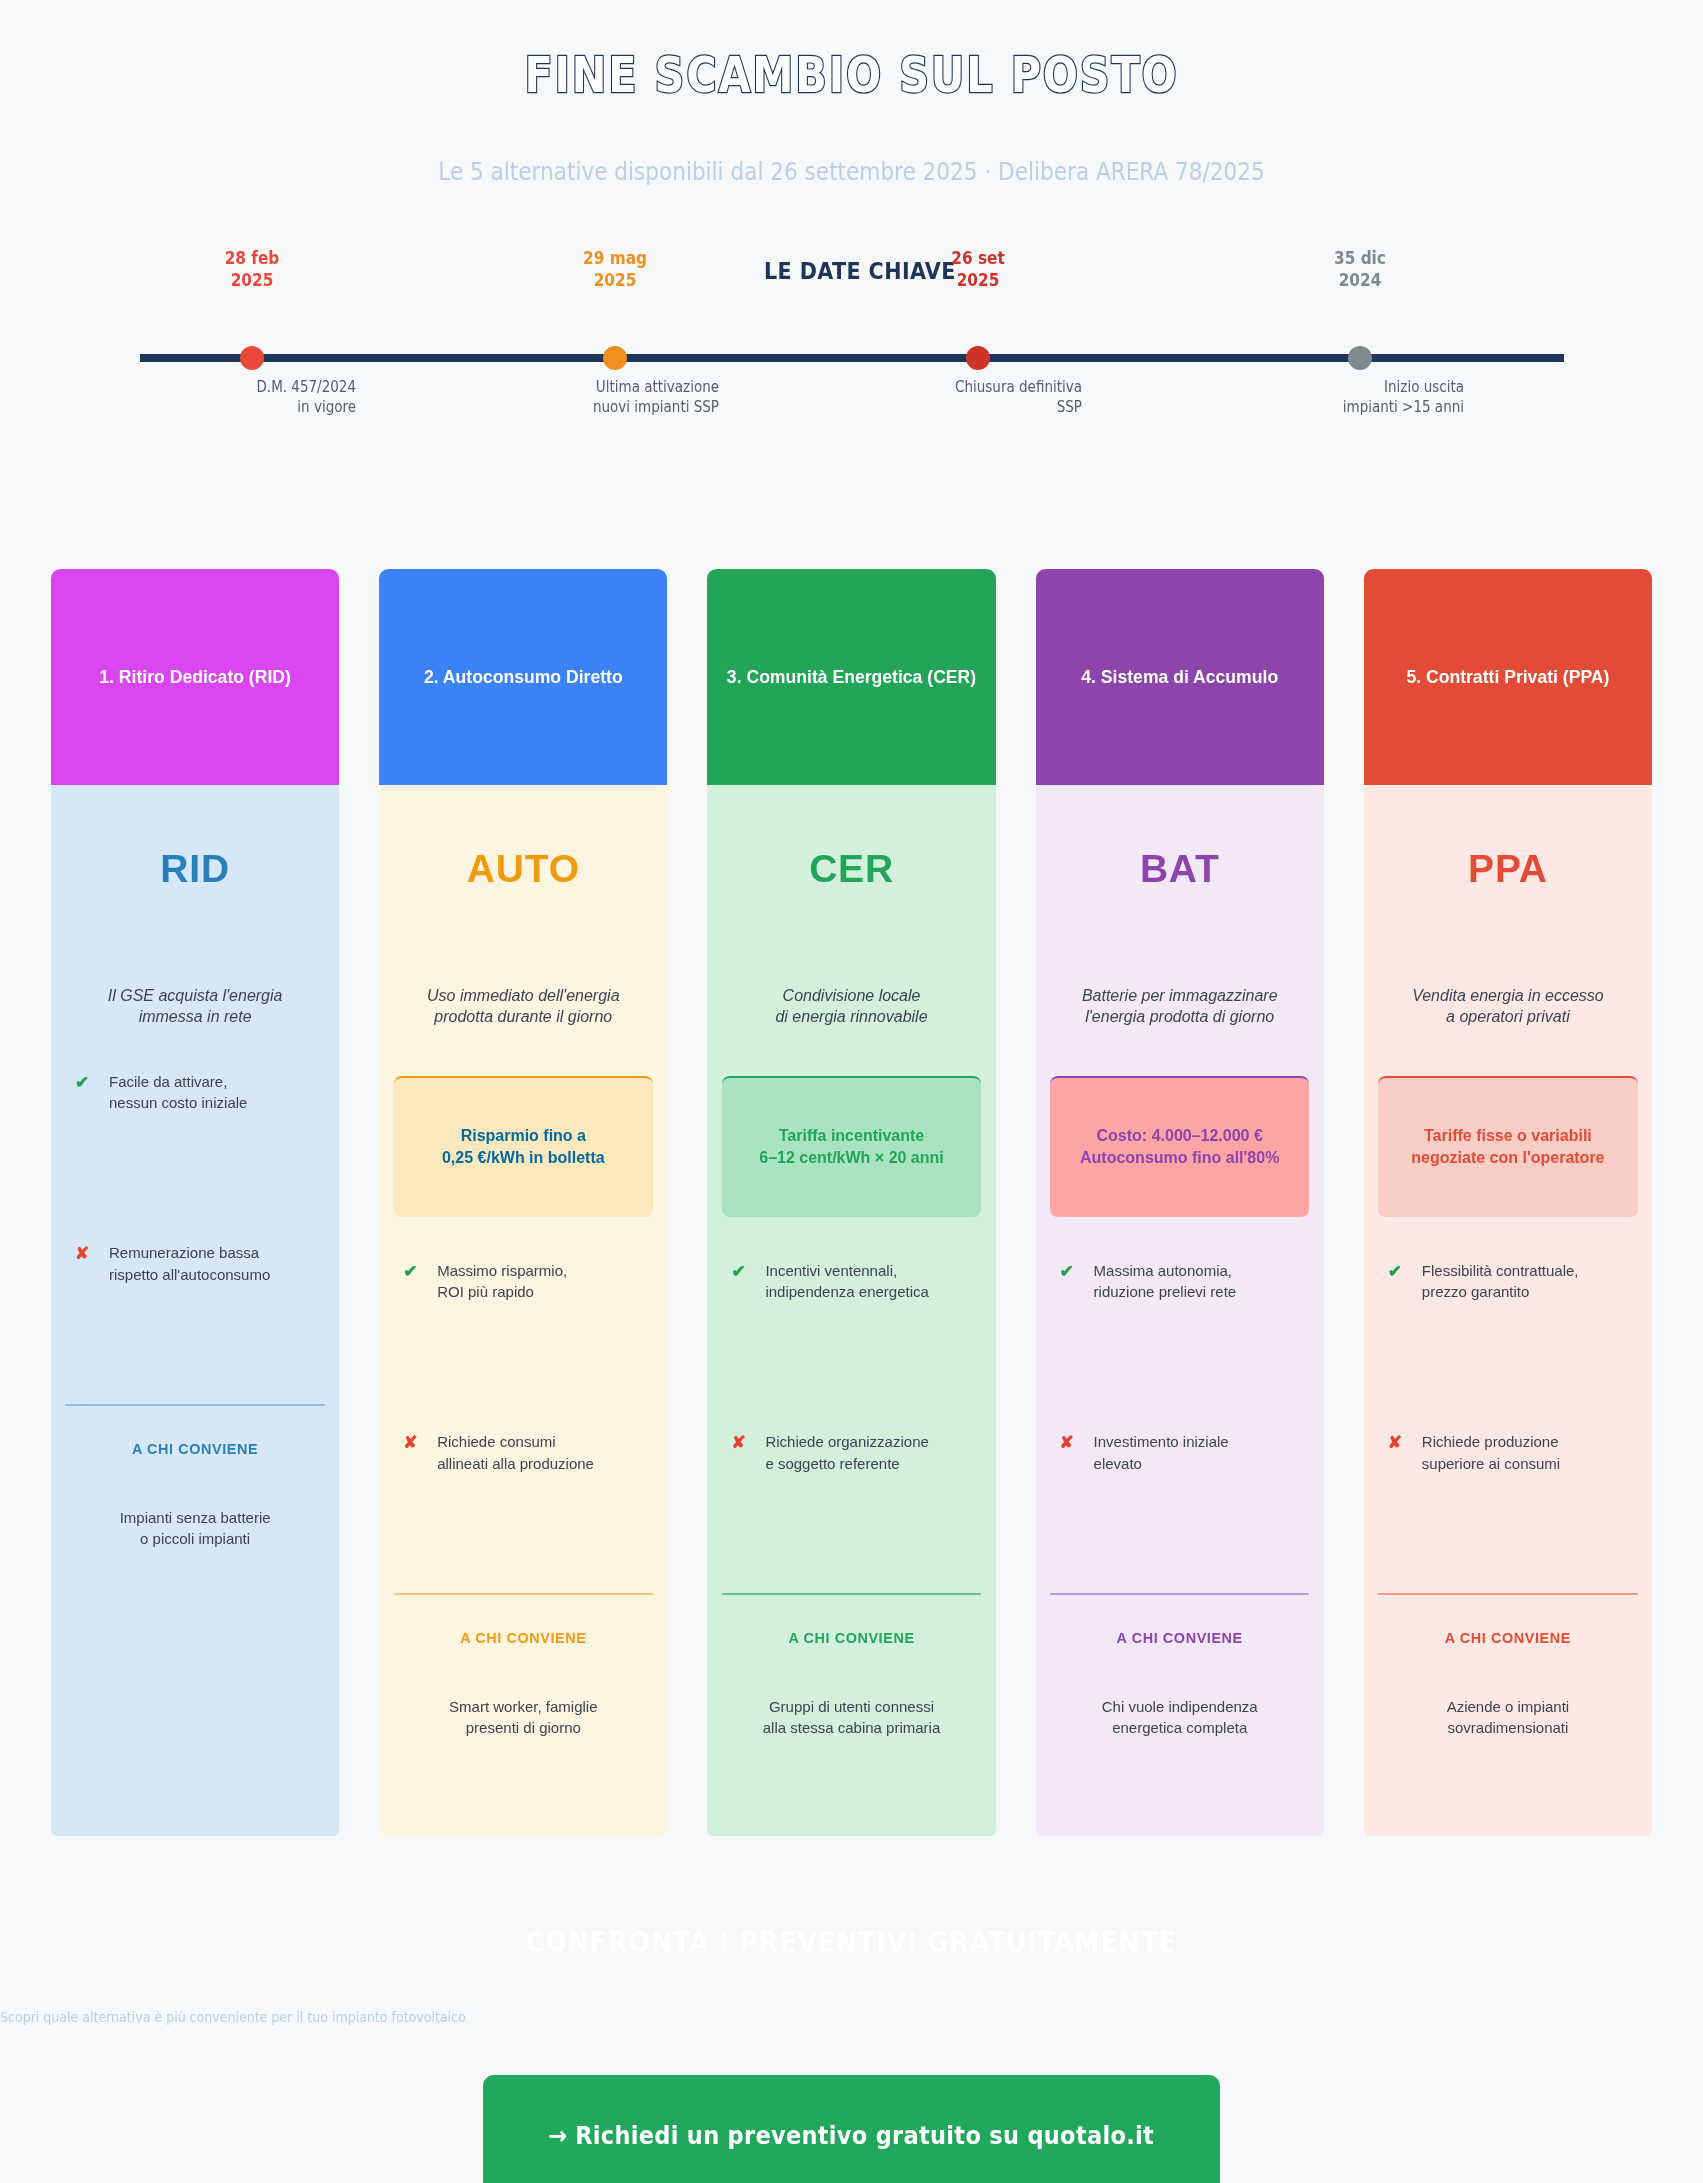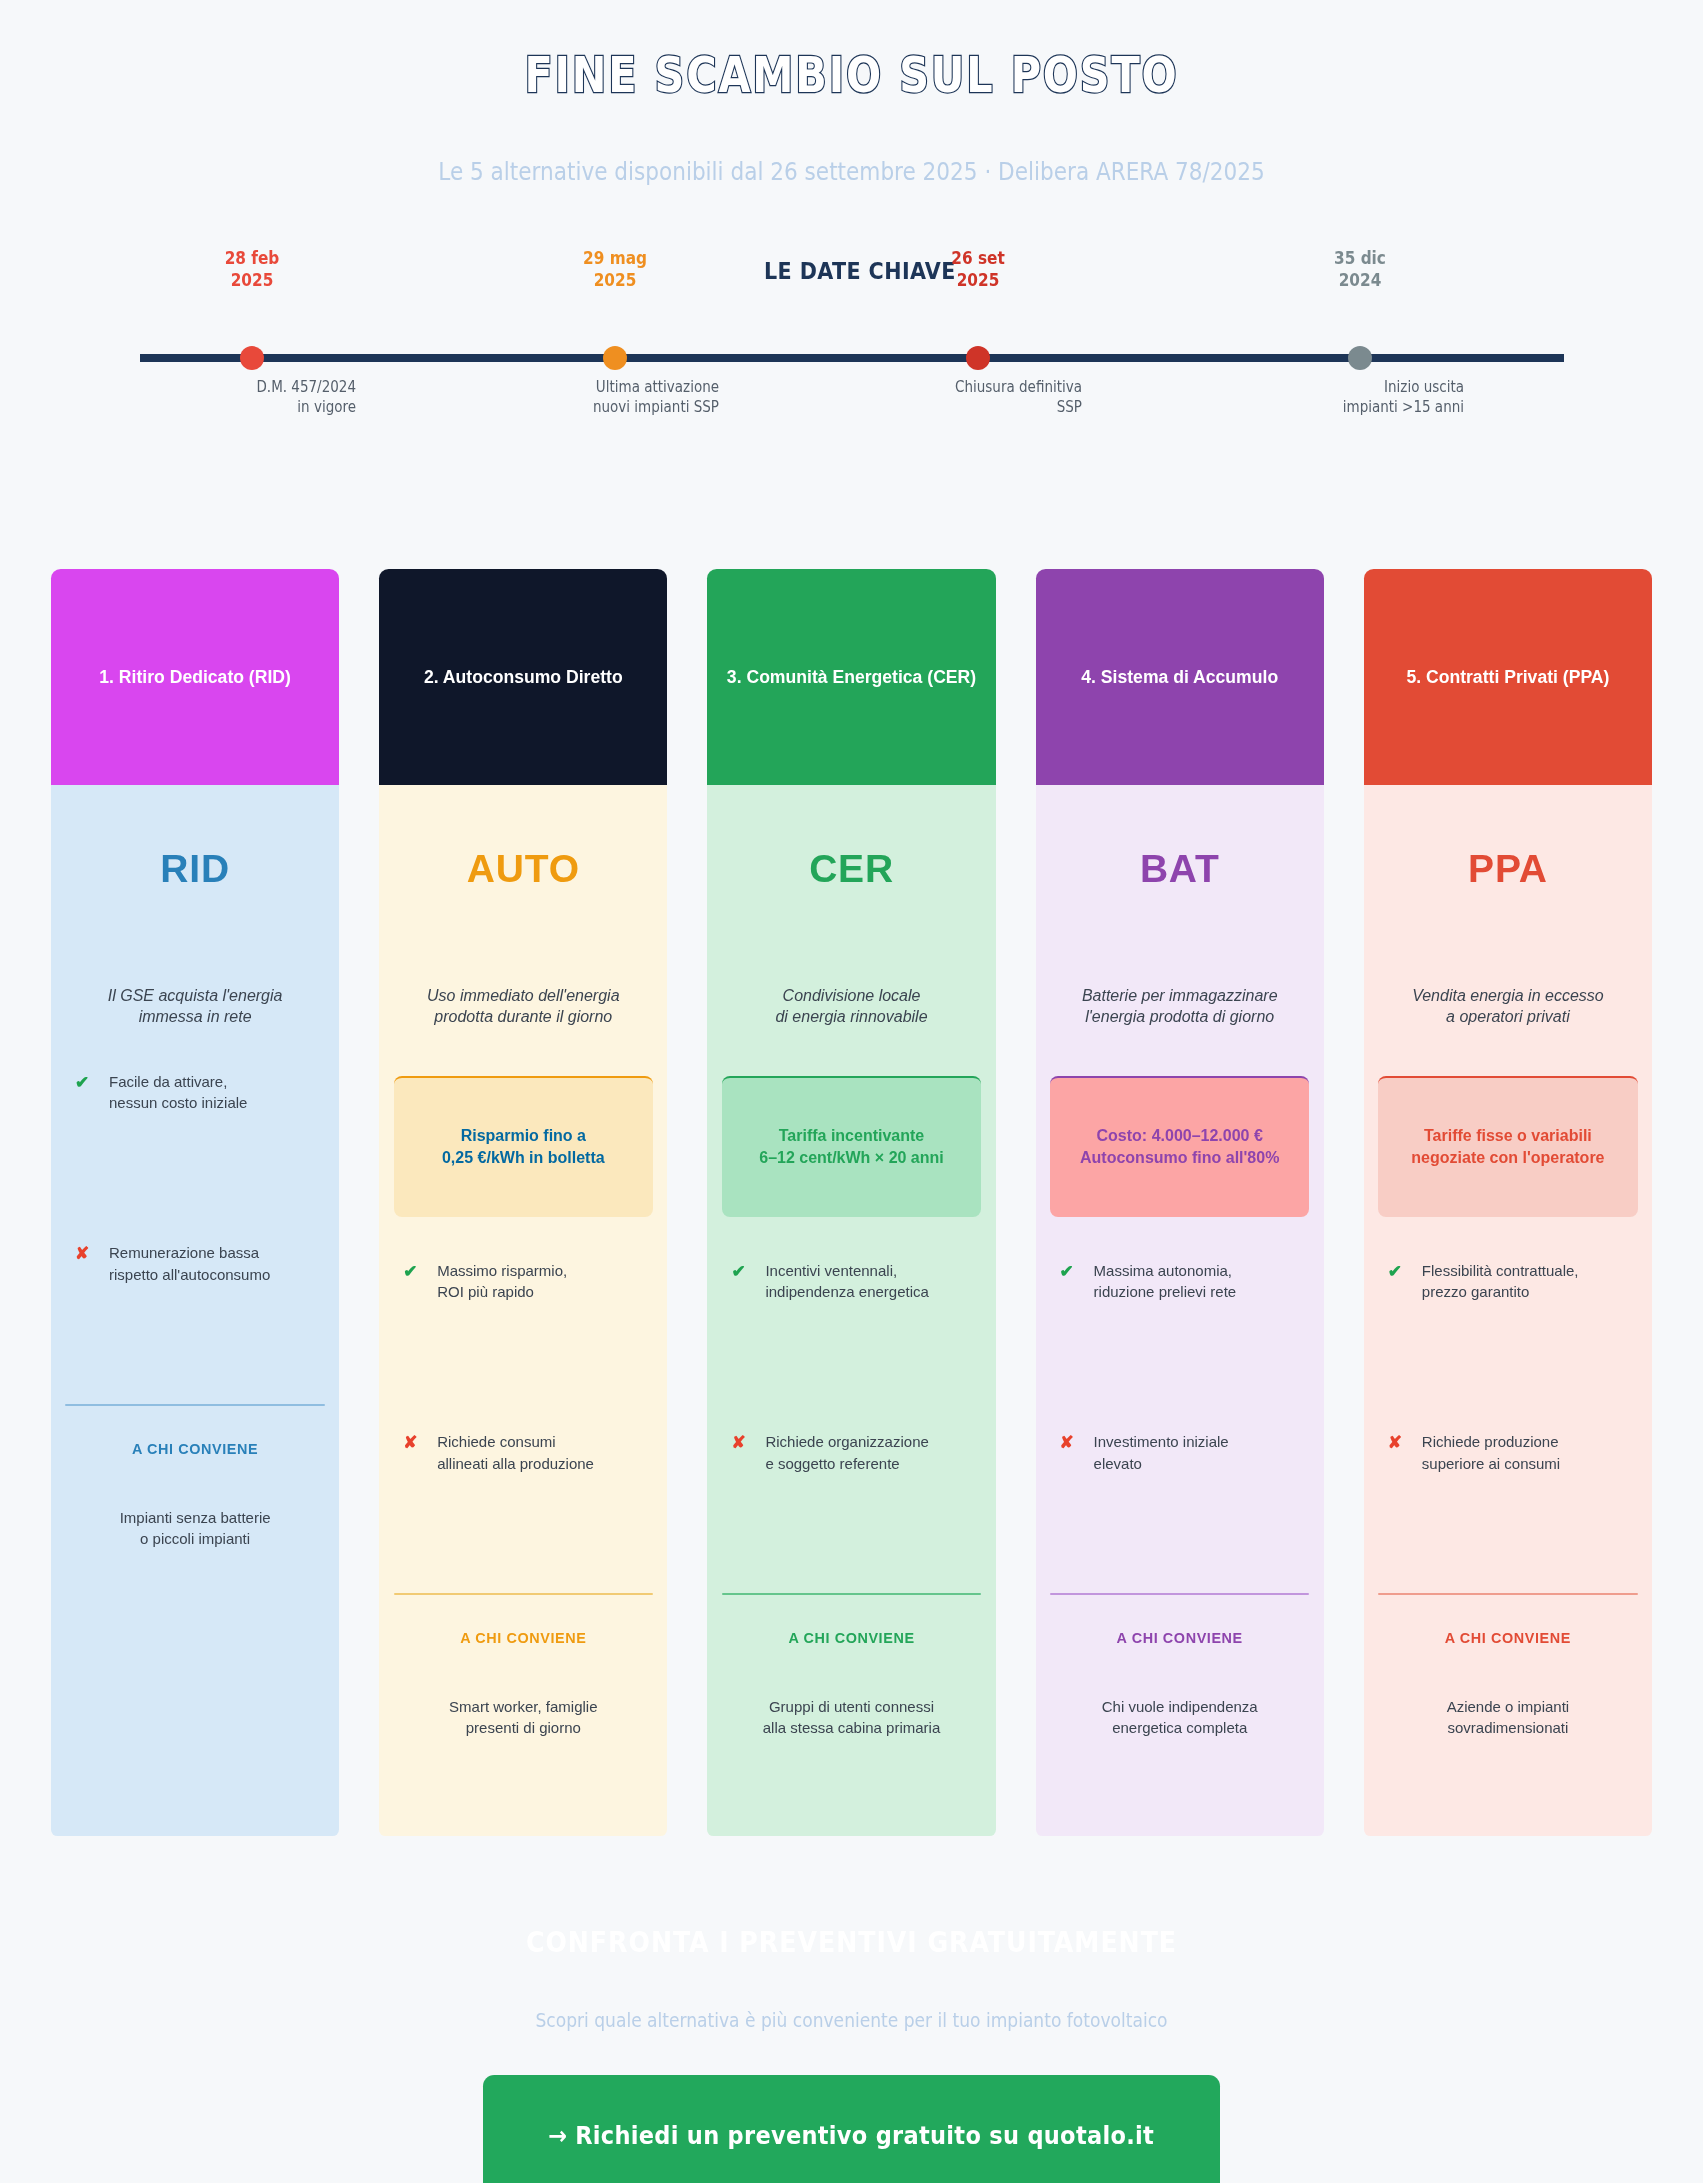--- a/index.html
+++ b/index.html
@@ -263,22 +263,22 @@
     color: #ffffff;
     font-family: "DejaVu Sans", sans-serif;
     font-stretch: condensed;
   }
 
   .cta-sub {
     position: absolute;
     top: 2009px;
     left: 0;
     width: 1703px;
-    text-align: center;
-    font-size: 19px;
+    text-align: left;
+    font-size: 14px;
     color: #b9cfe8;
     font-family: "DejaVu Sans", sans-serif;
     font-stretch: condensed;
   }
 
   .cta-button {
     position: absolute;
     top: 2075px;
     left: 50%;
     margin-left: -369px;
@@ -366,21 +366,21 @@
             <span class="pc-text">Remunerazione bassa
 rispetto all'autoconsumo</span>
           </div>
           <div class="divider" style="background: rgb(143, 189, 224);"></div>
           <div class="who-title" style="color: rgb(41, 128, 185);">A CHI CONVIENE</div>
           <div class="who-text">Impianti senza batterie
 o piccoli impianti</div>
         </div>
       </div>
       <div class="card">
-        <div class="card-head" style="background: #0f172a;">
+        <div class="card-head" style="background: #3b82f6;">
           <div class="card-head-title">2. Autoconsumo Diretto</div>
         </div>
         <div class="card-body" style="background: rgb(253, 245, 224);">
           <div class="card-abbr" style="color: rgb(239, 155, 16);">AUTO</div>
           <div class="card-desc">Uso immediato dell'energia
 prodotta durante il giorno</div>
           <div class="price-box" style="background: rgb(251, 232, 189); border-top-color: rgb(239, 155, 16);">
             <div class="price-text" style="color: #0369a1;">Risparmio fino a
 0,25 €/kWh in bolletta</div>
           </div>

